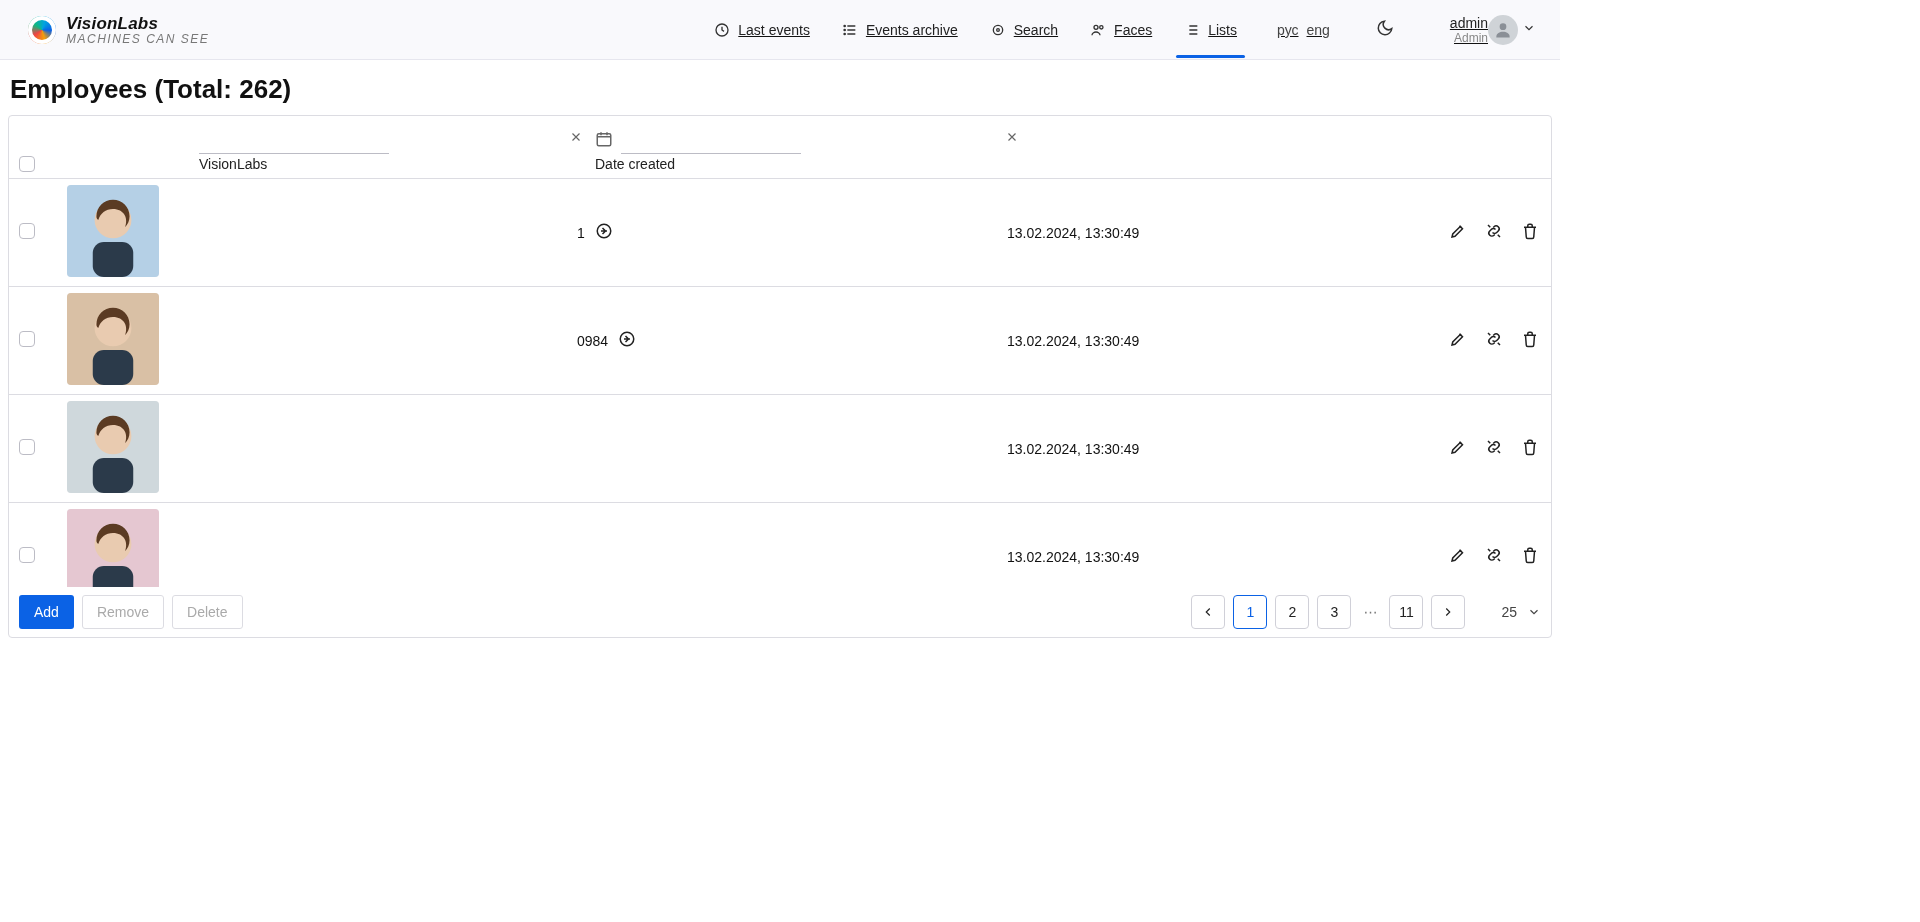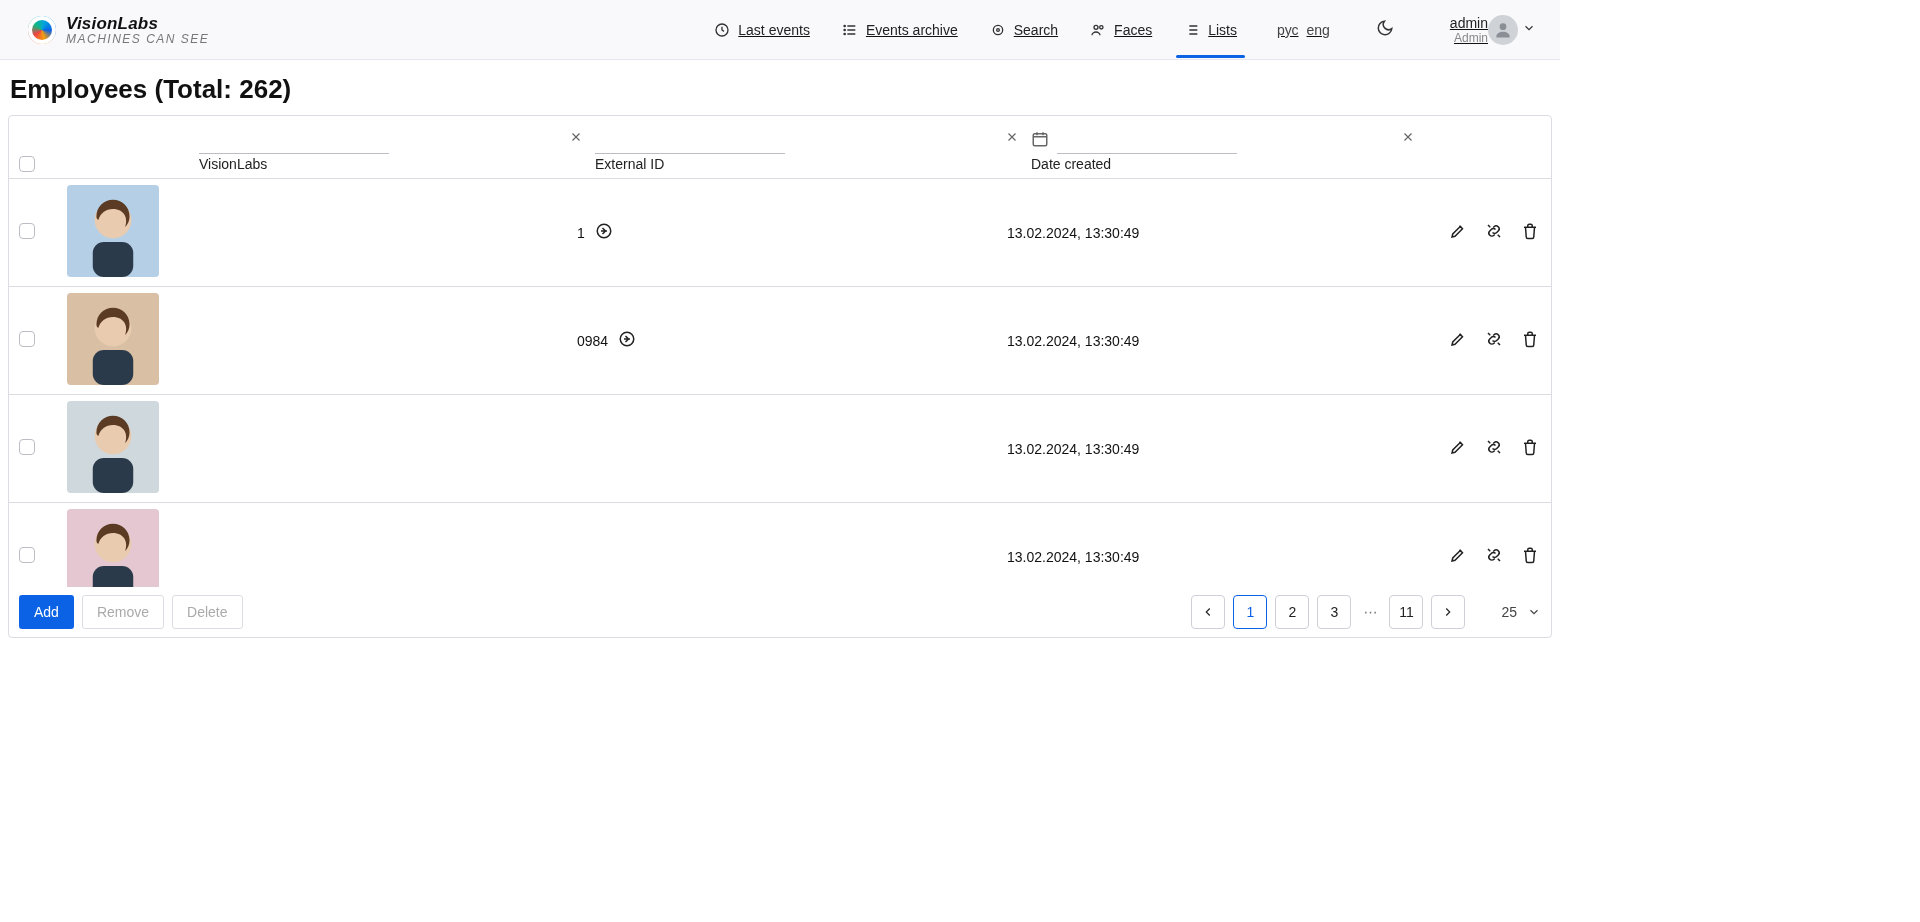--- a/index.html
+++ b/index.html
@@ -235,31 +235,20 @@
     <div class="th">
       <div class="filter">
         <input type="text" value="" style="">
         <span class="clear">
           <svg viewBox="0 0 24 24" width="14" height="14" fill="none" stroke="currentColor" stroke-width="2">
               <path d="M6 6l12 12M18 6L6 18"></path>
             </svg>
         </span>
       </div>
       <span class="label">VisionLabs</span>
-    </div>
-    <div class="th">
-      <div class="filter">
-        <input type="text" value="" style="">
-        <span class="clear">
-          <svg viewBox="0 0 24 24" width="14" height="14" fill="none" stroke="currentColor" stroke-width="2">
-              <path d="M6 6l12 12M18 6L6 18"></path>
-            </svg>
-        </span>
-      </div>
-      <span class="label">External ID</span>
     </div>
     <div class="th date">
       <div class="filter">
         <span class="cal">
           <svg viewBox="0 0 24 24" width="18" height="18" fill="none" stroke="currentColor" stroke-width="2">
               <rect x="3" y="5" width="18" height="16" rx="2"></rect>
               <path d="M3 9h18M8 3v4M16 3v4"></path>
             </svg>
         </span>
         <input type="text" value="" style="">

